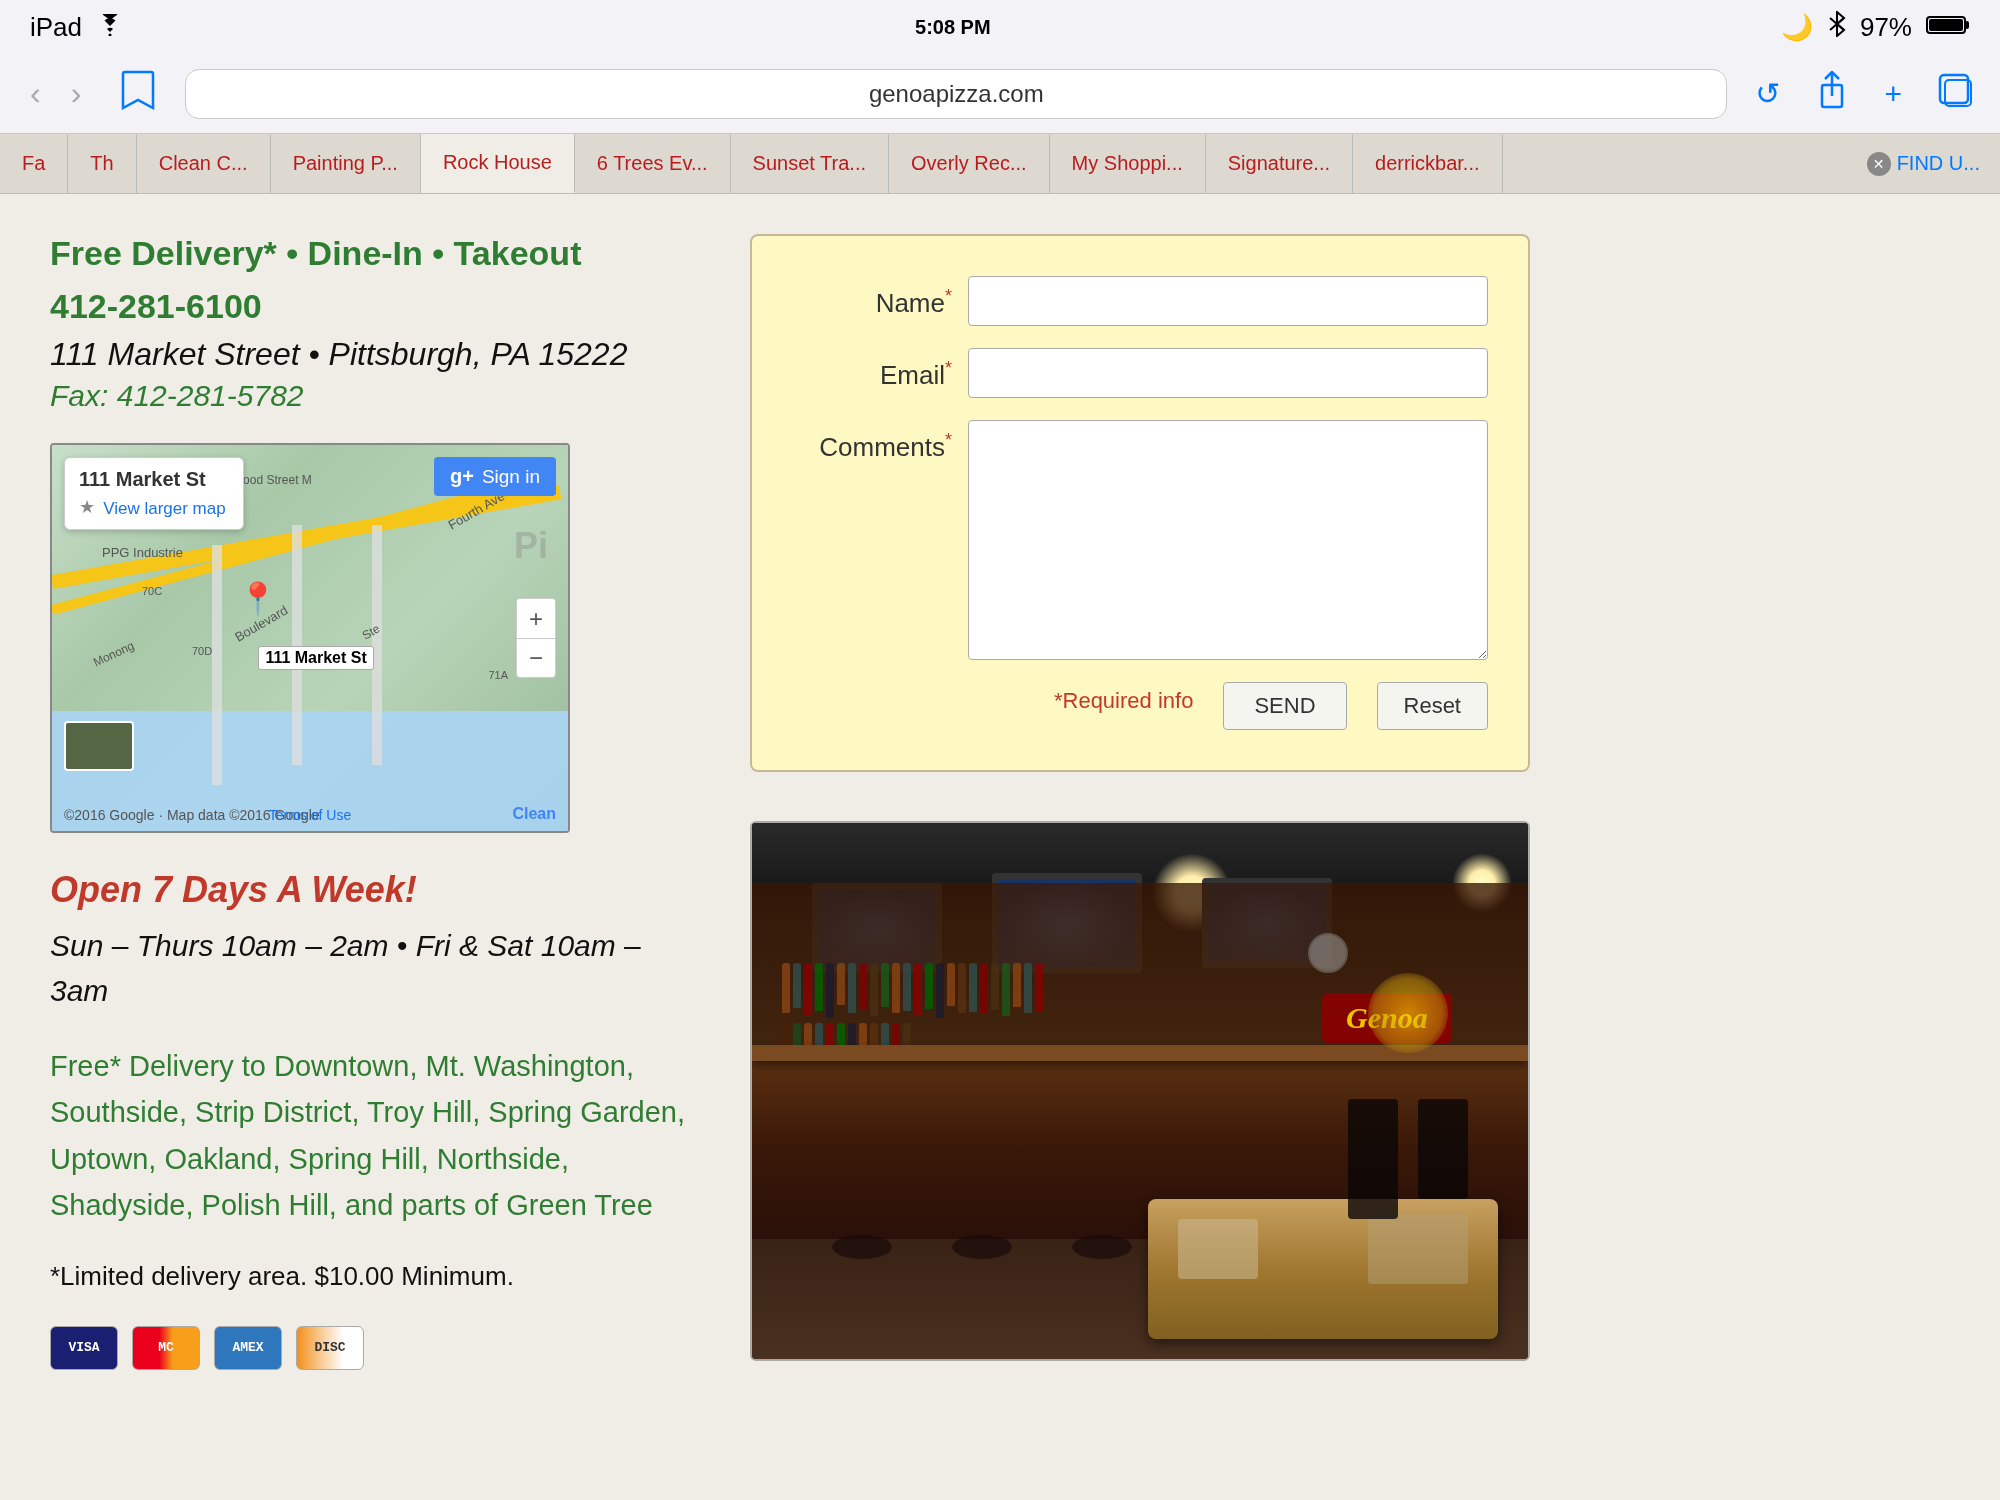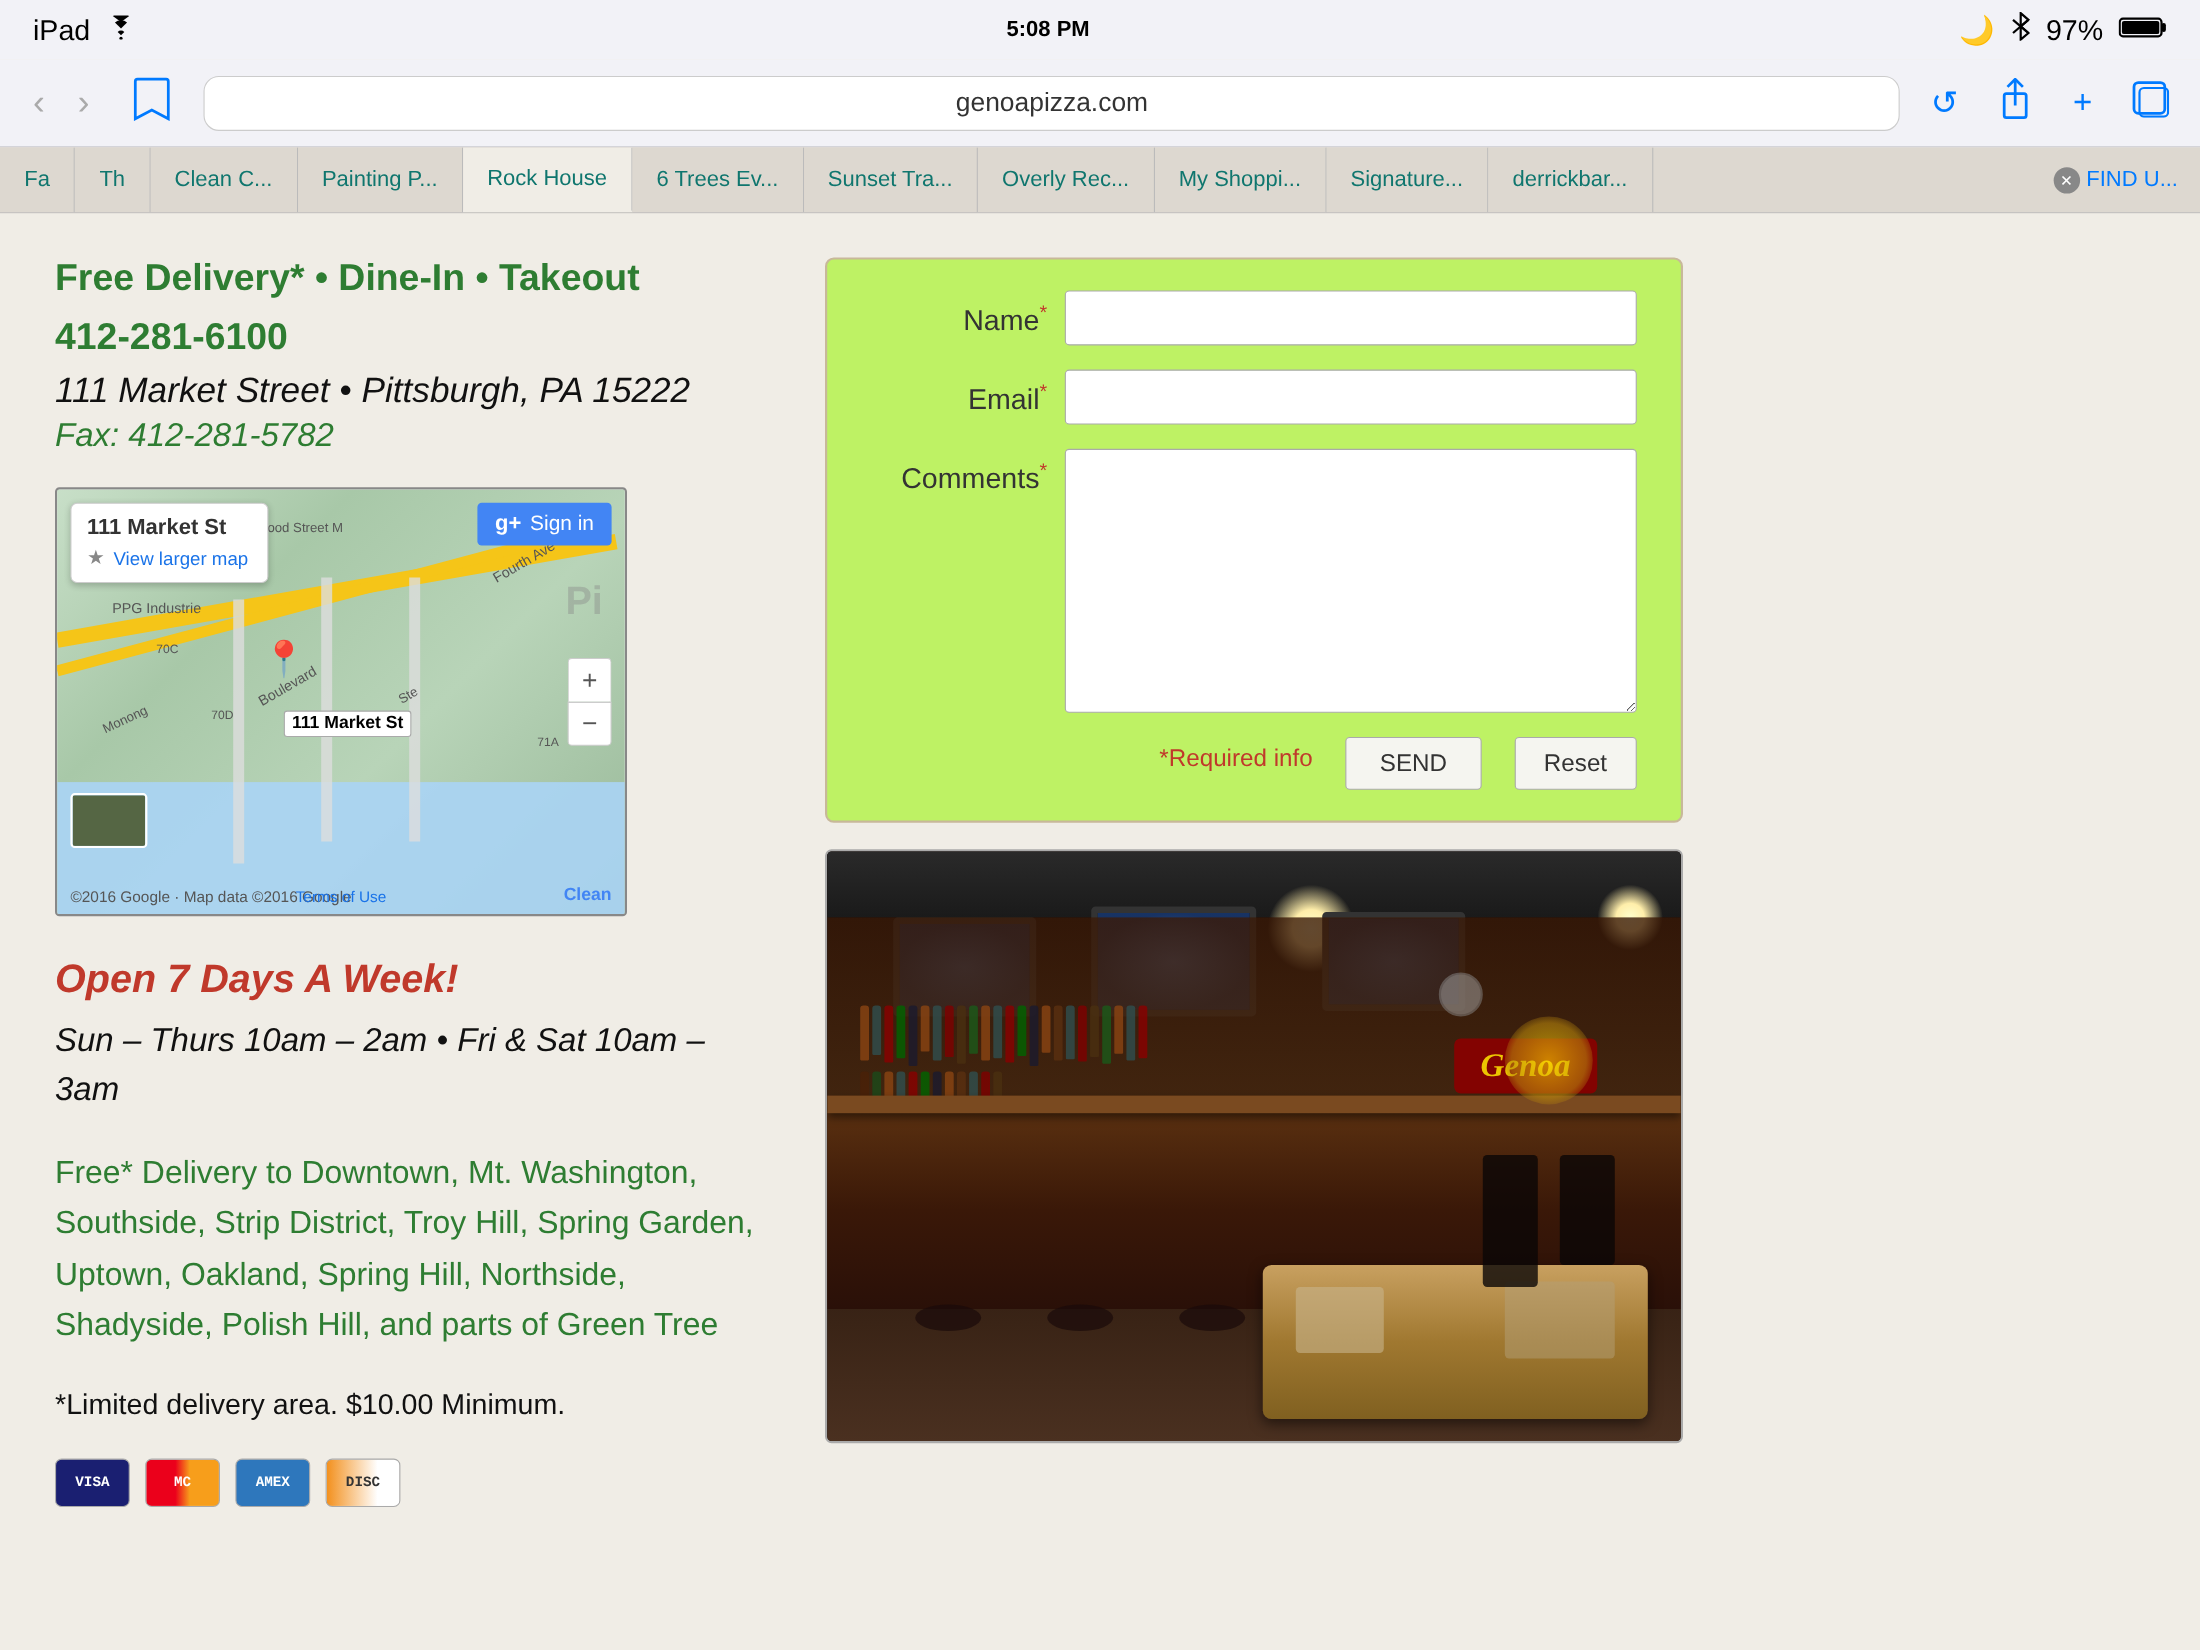--- a/index.html
+++ b/index.html
@@ -61,21 +61,21 @@
     .tab-bar {
       display: flex;
       background: #ddd8d0;
       border-bottom: 1px solid #bbb;
       overflow: hidden;
       height: 60px;
     }
     .tab-item {
       padding: 0 22px;
       font-size: 20px;
-      color: #0f766e;
+      color: #b91c1c;
       display: flex;
       align-items: center;
       border-right: 1px solid #bbb;
       cursor: pointer;
       white-space: nowrap;
       background: #ddd8d0;
       height: 100%;
     }
     .tab-item.active {
       background: #f0ede6;
@@ -321,25 +321,25 @@
     .card-amex { background: #2e77bc; }
     .card-discover { background: linear-gradient(90deg, #f3901d, #fff 70%); color: #333; }
 
     
     .right-col {
       flex: 1;
       max-width: 780px;
     }
 
     .contact-form {
-      background: #bef264;
+      background: #fef9c3;
       border: 2px solid #c8b89a;
       border-radius: 8px;
-      padding: 28px 40px;
-      margin-bottom: 24px;
+      padding: 40px 40px;
+      margin-bottom: 49px;
     }
     .form-row {
       display: flex;
       align-items: flex-start;
       margin-bottom: 22px;
       gap: 16px;
     }
     .form-label {
       font-size: 26px;
       color: #333;

